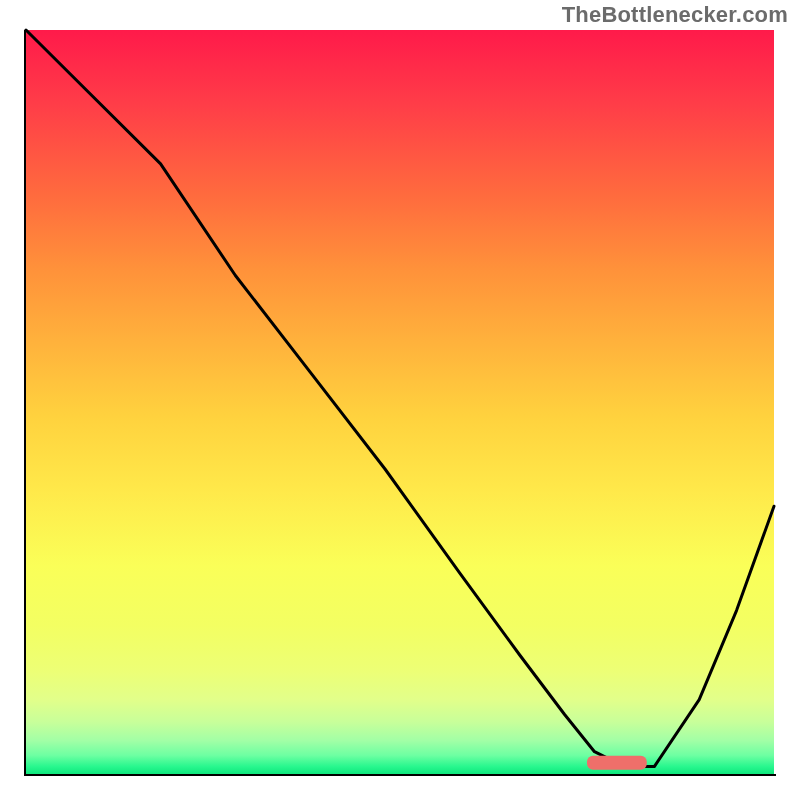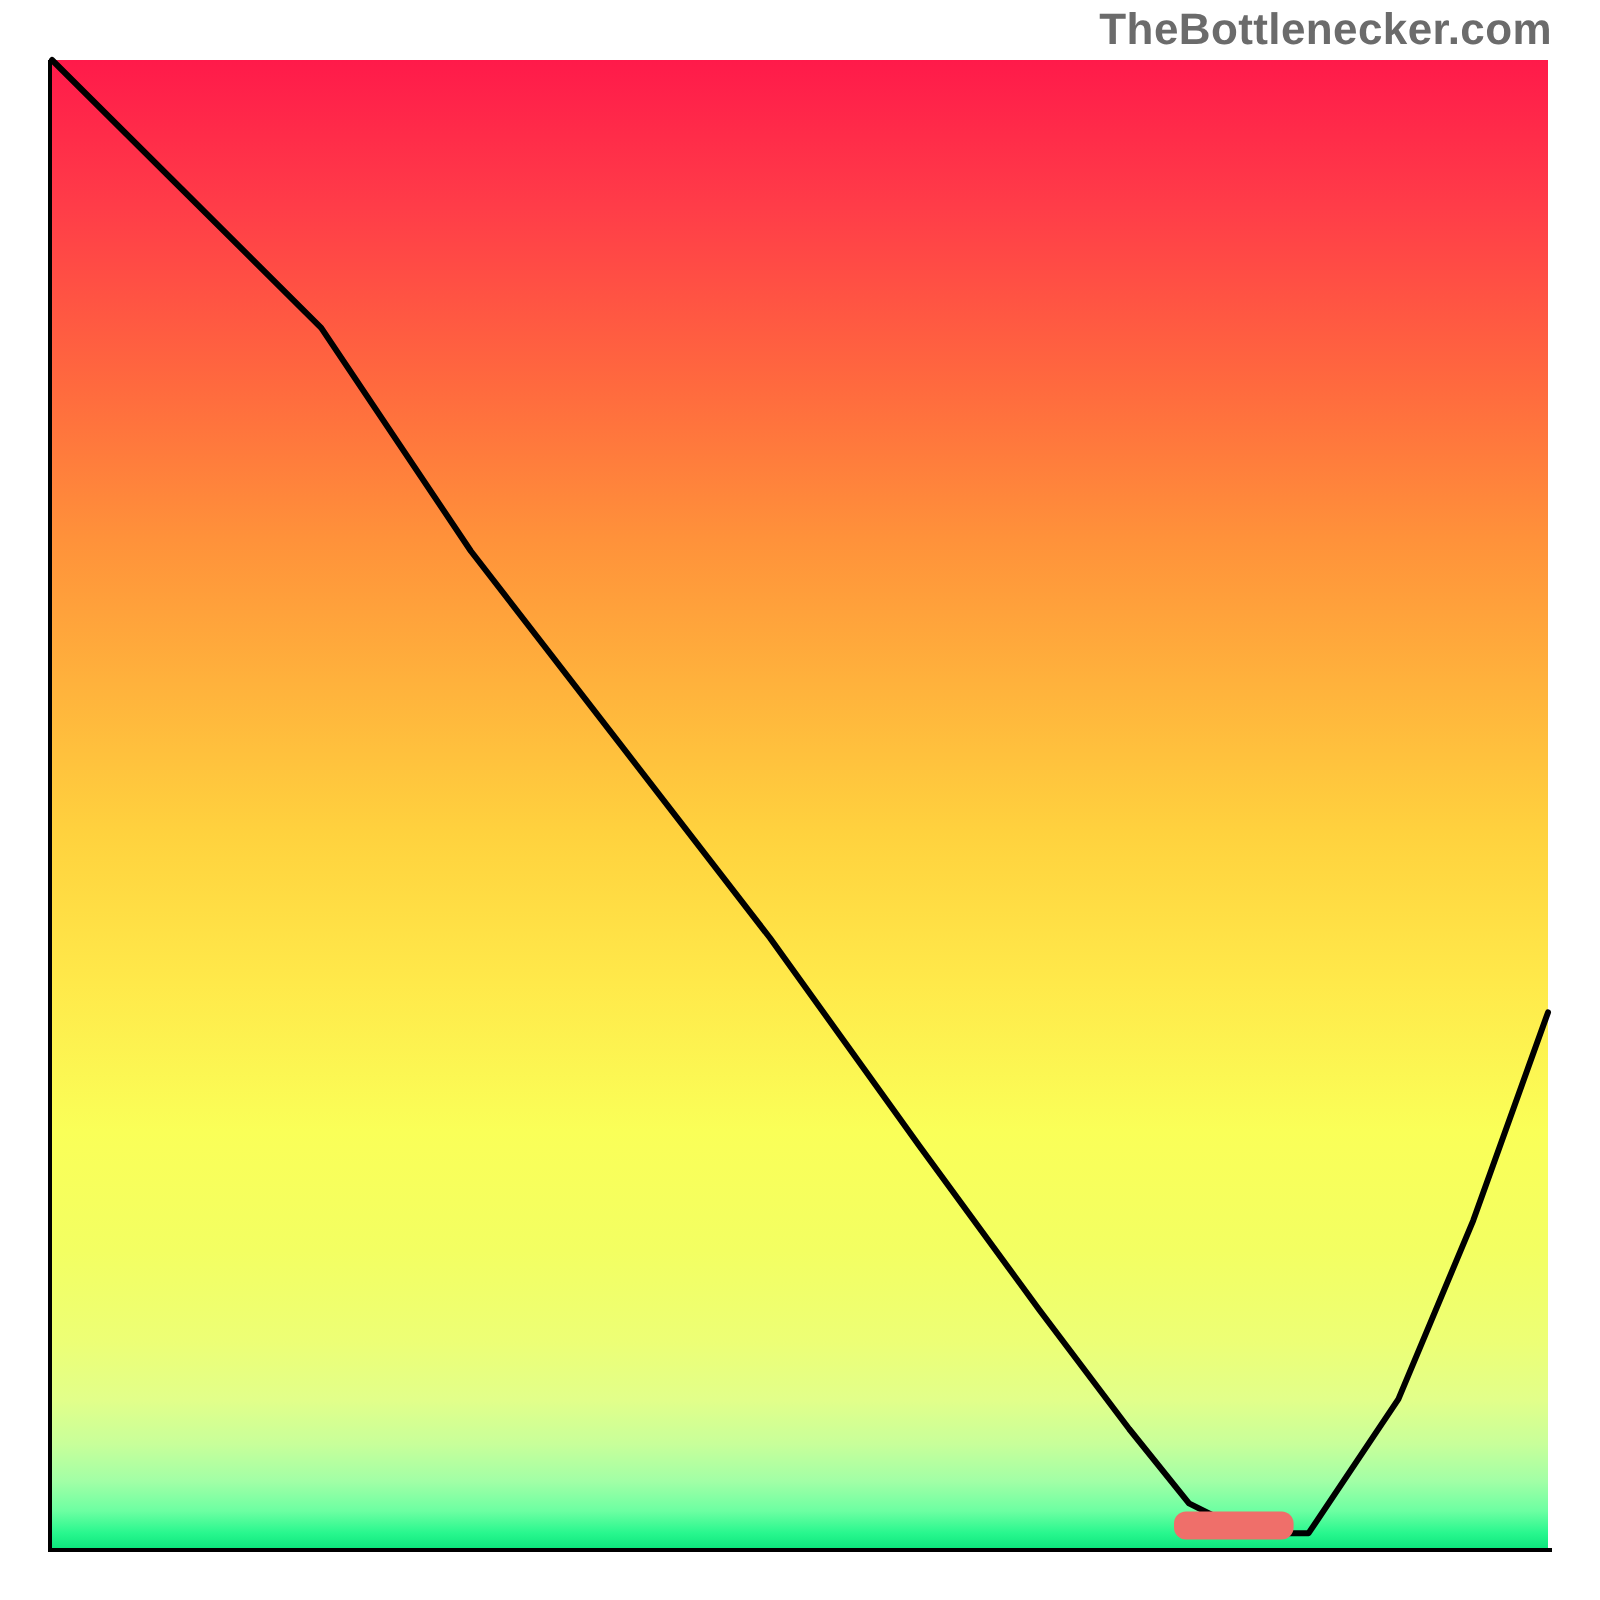--- a/index.html
+++ b/index.html
@@ -11,21 +11,21 @@
     font-family: Arial, Helvetica, sans-serif;
   }
   .chart-wrapper {
     position: relative;
     width: 800px;
     height: 800px;
   }
   .attribution {
     position: absolute;
     top: 2px;
-    right: 24px;
+    right: 12px;
     font-size: 22px;
     font-weight: 600;
     color: #6b6b6b;
     letter-spacing: 0.2px;
   }
   
   .plot-area {
     position: absolute;
     left: 26px;
     top: 30px;

